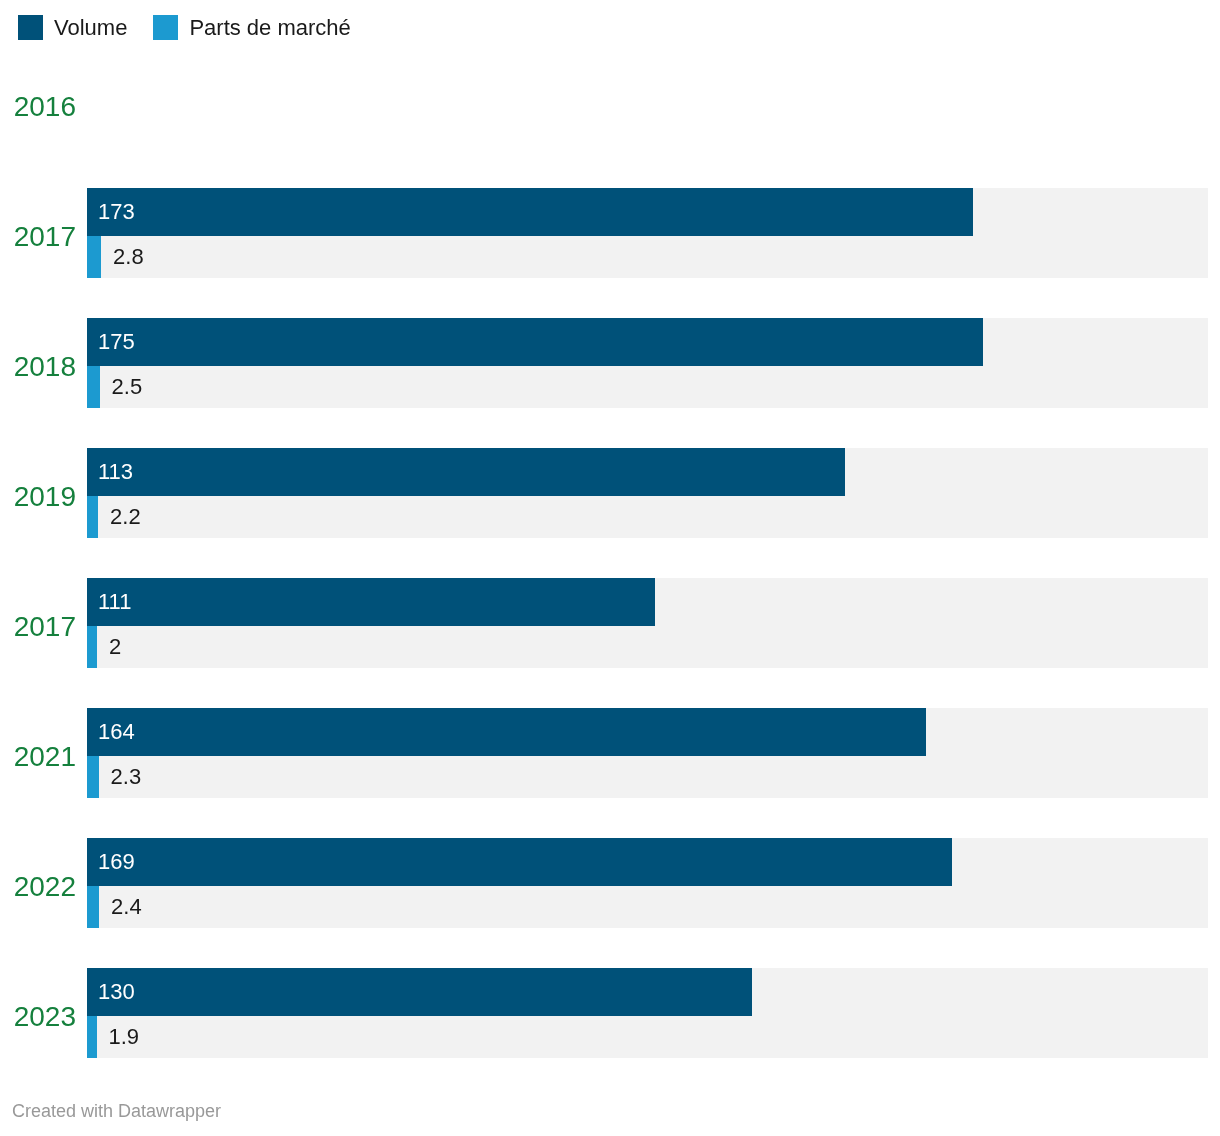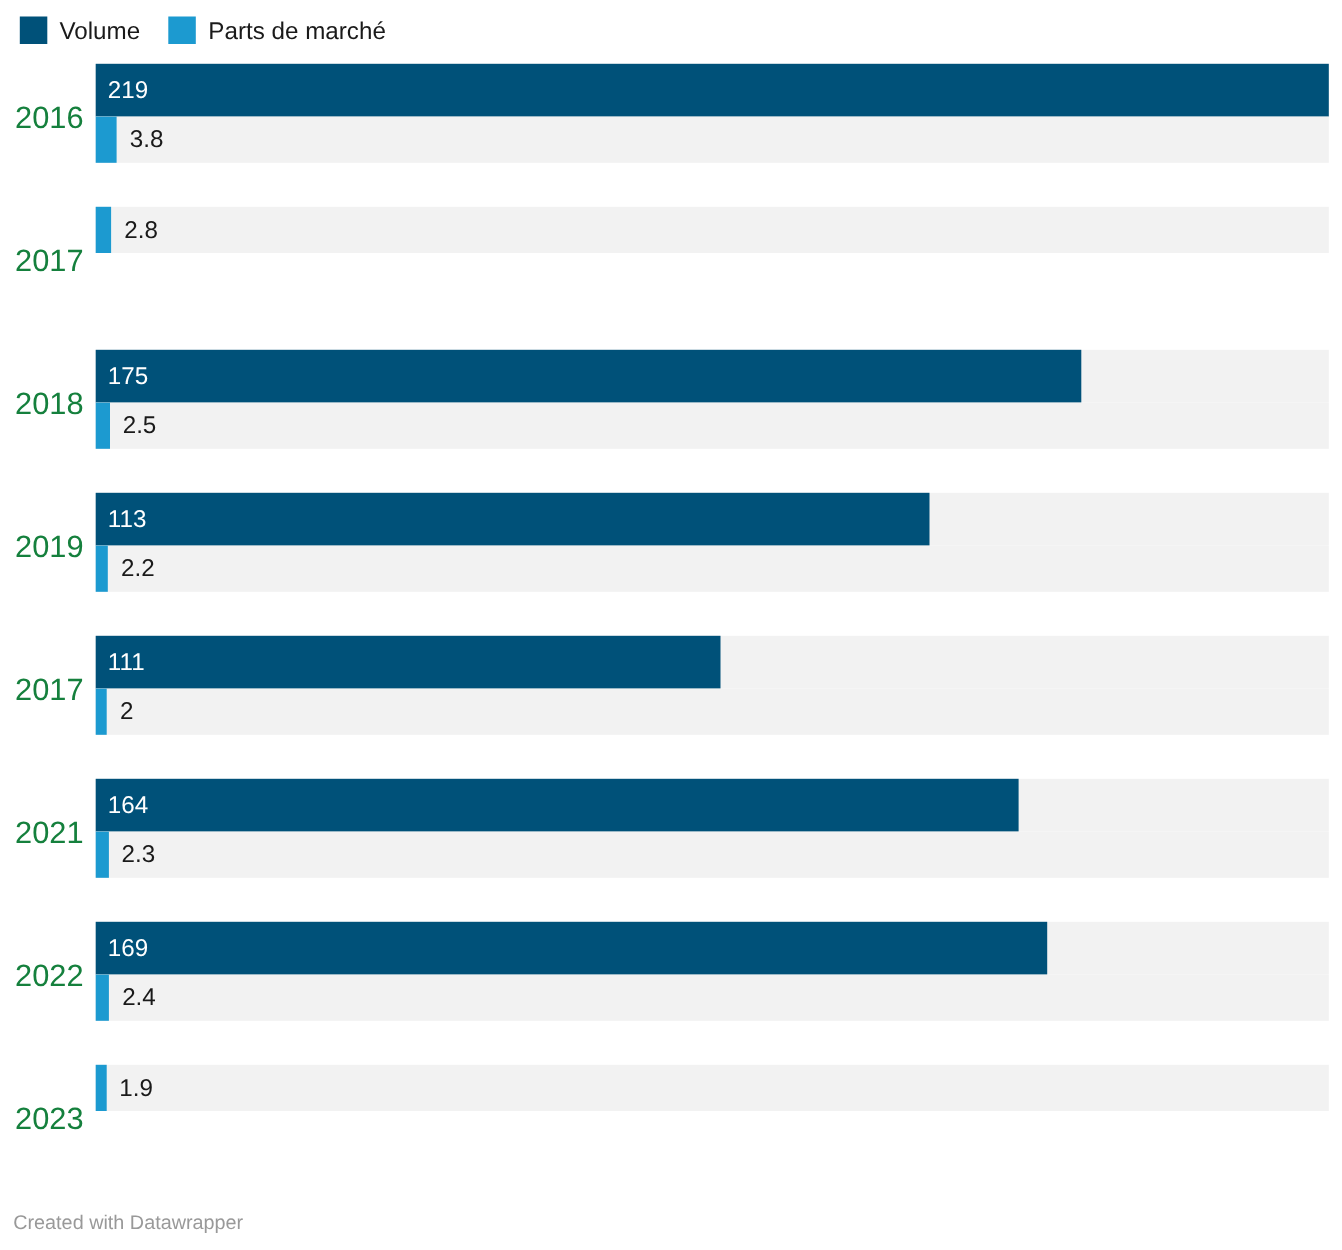--- a/index.html
+++ b/index.html
@@ -146,36 +146,29 @@
     </div>
     <div class="legend-item">
       <span class="legend-swatch" style="background: rgb(28, 154, 208);"></span>
       <span class="legend-label">Parts de marché</span>
     </div>
   </div>
 
   <div class="plot" id="plot">
       <div class="group">
         <div class="group-label">2016</div>
-        <div class="rows">
-          <div class="row volume">
-            <div class="track"></div>
-            <div class="bar volume" style="width: 100%; background: rgb(0, 81, 121);"></div>
-            <div class="value inside">219</div>
-          </div>
-          <div class="row share">
-            <div class="track"></div>
-            <div class="bar share" style="width: 1.7%; background: rgb(28, 154, 208);"></div>
-            <div class="value outside" style="left: calc(1.7% + 12px);">3.8</div>
-          </div>
-        </div>
       </div>
       <div class="group">
         <div class="group-label">2017</div>
         <div class="rows">
+          <div class="row volume">
+            <div class="track"></div>
+            <div class="bar volume" style="width: 78.9954%; background: rgb(0, 81, 121);"></div>
+            <div class="value inside">173</div>
+          </div>
           <div class="row share">
             <div class="track"></div>
             <div class="bar share" style="width: 1.25263%; background: rgb(28, 154, 208);"></div>
             <div class="value outside" style="left: calc(1.25263% + 12px);">2.8</div>
           </div>
         </div>
       </div>
       <div class="group">
         <div class="group-label">2018</div>
         <div class="rows">
@@ -247,20 +240,25 @@
           <div class="row share">
             <div class="track"></div>
             <div class="bar share" style="width: 1.07368%; background: rgb(28, 154, 208);"></div>
             <div class="value outside" style="left: calc(1.07368% + 12px);">2.4</div>
           </div>
         </div>
       </div>
       <div class="group">
         <div class="group-label">2023</div>
         <div class="rows">
+          <div class="row volume">
+            <div class="track"></div>
+            <div class="bar volume" style="width: 59.3607%; background: rgb(0, 81, 121);"></div>
+            <div class="value inside">130</div>
+          </div>
           <div class="row share">
             <div class="track"></div>
             <div class="bar share" style="width: 0.85%; background: rgb(28, 154, 208);"></div>
             <div class="value outside" style="left: calc(0.85% + 12px); text-align: right;">1.9</div>
           </div>
         </div>
       </div>
     </div>
 
   <div class="footer">Created with Datawrapper</div>

